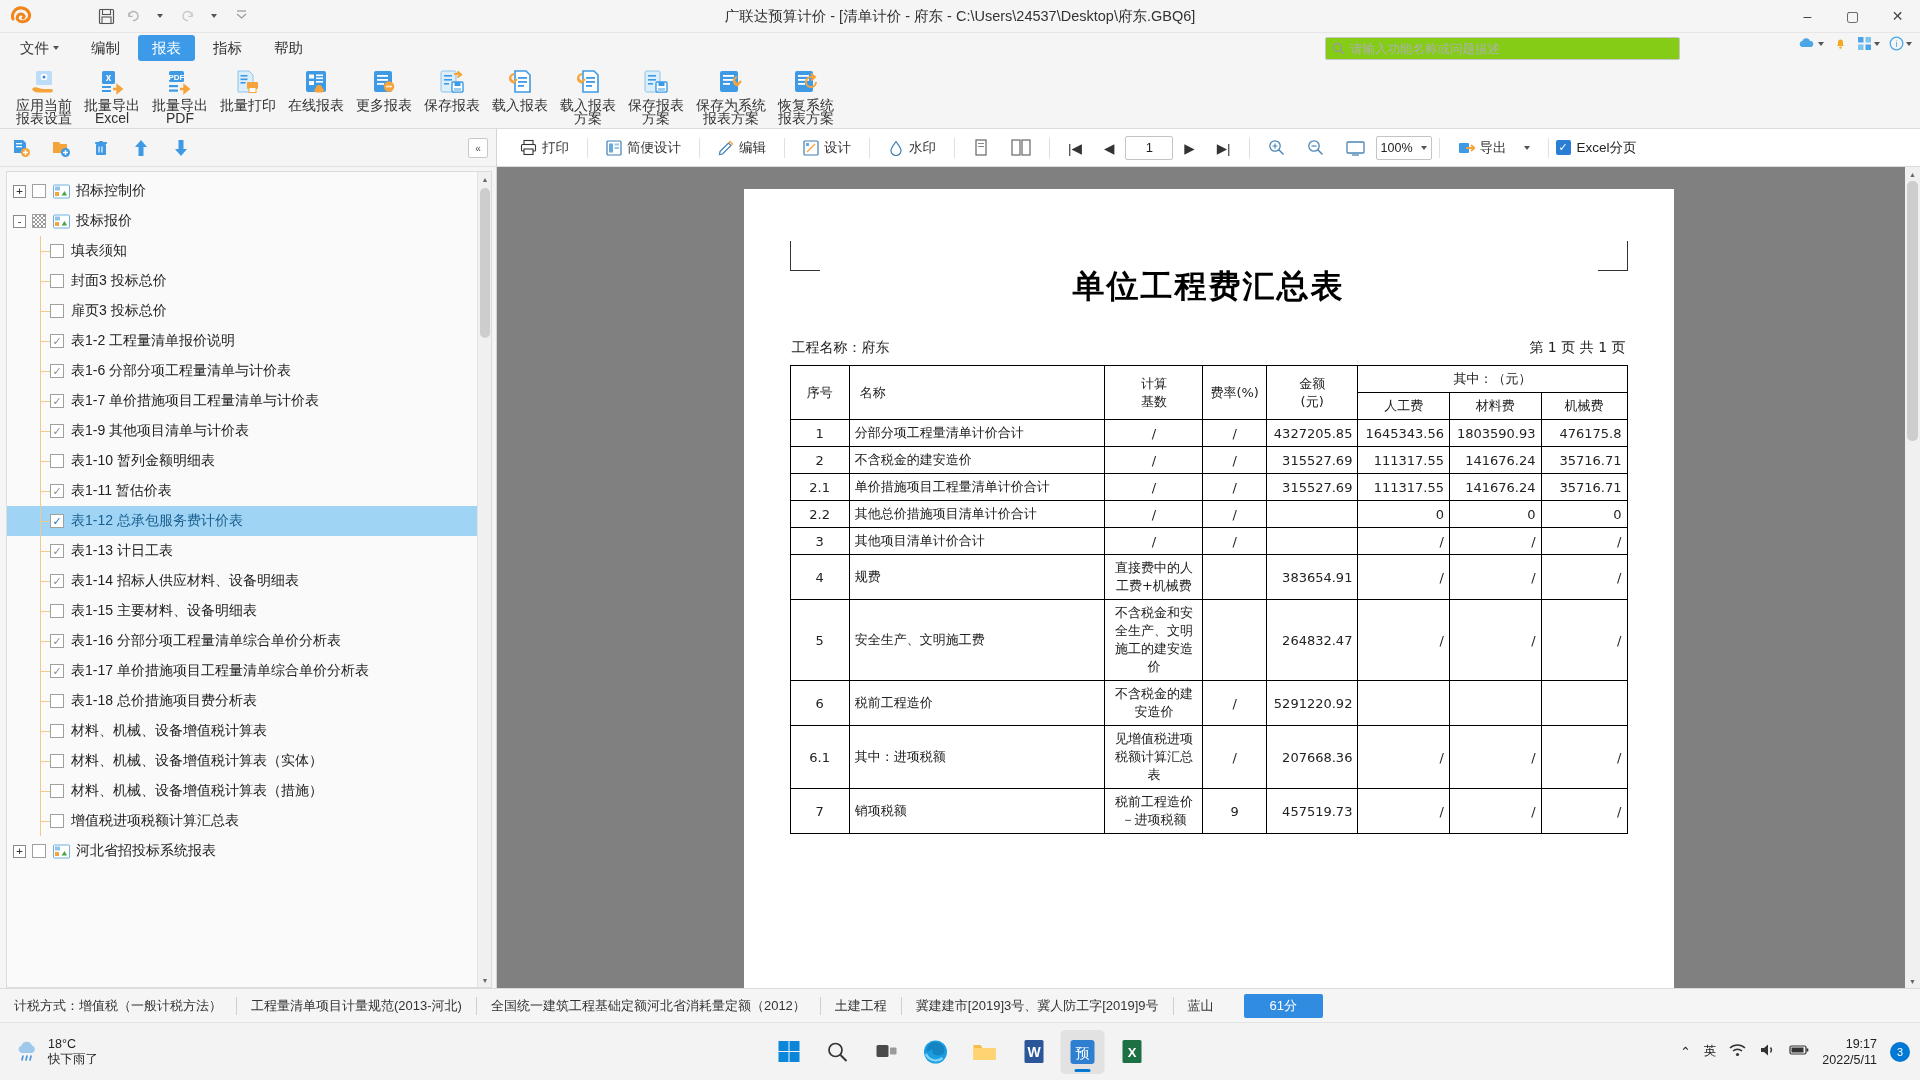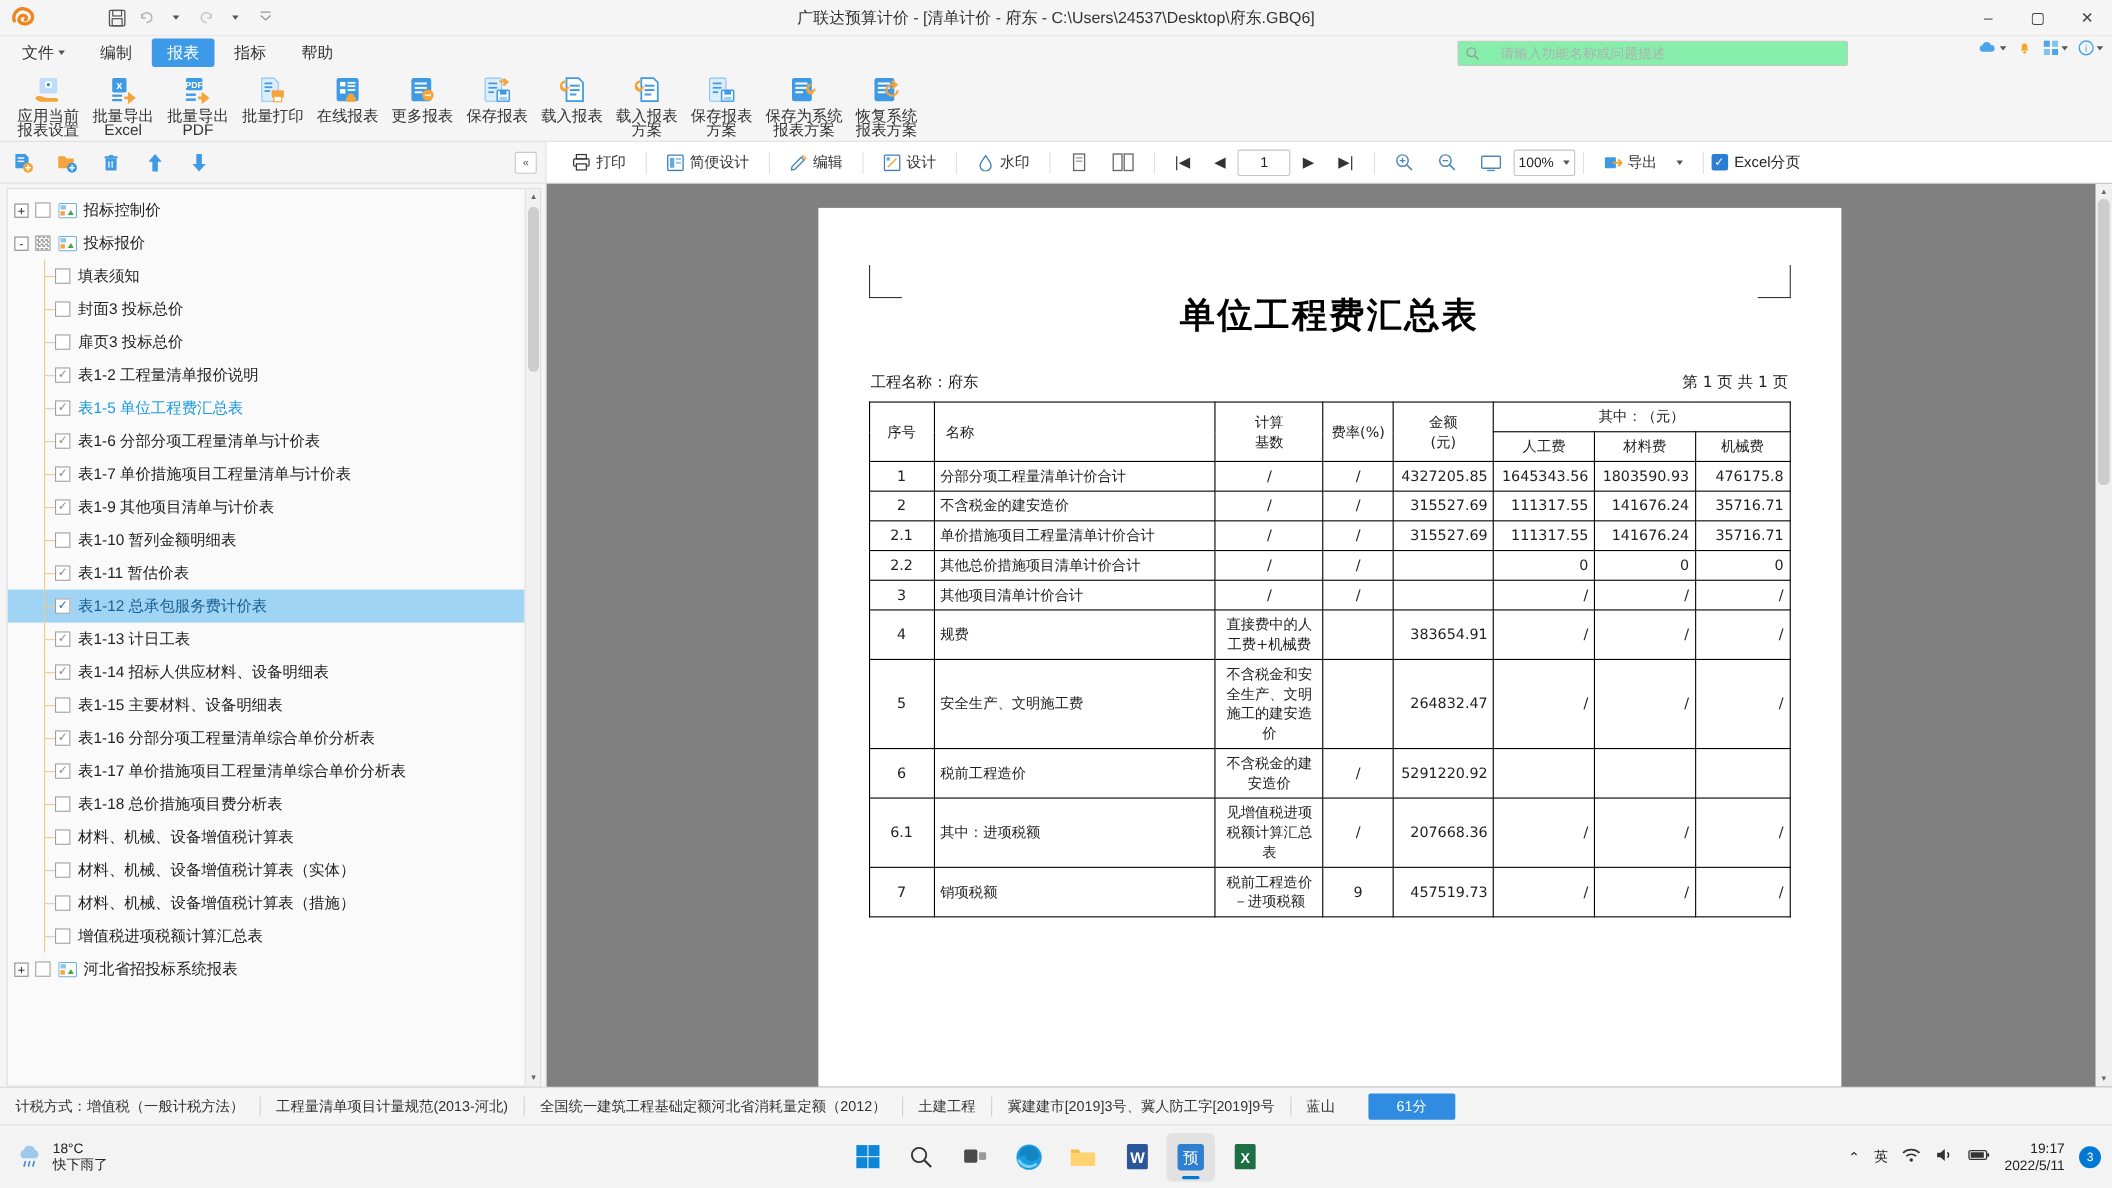--- a/index.html
+++ b/index.html
@@ -34,22 +34,22 @@
     padding-left:6px; flex:0 0 30px; position:relative;
   }
   .menu-item {
     height:26px; padding:0 14px; display:flex; align-items:center; font-size:14.5px;
     color:#333; border-radius:3px; margin-right:4px;
   }
   .menu-item.active { background:#3c9ae8; color:#fff; }
   .menu-item .caret { margin-left:4px; }
   .searchbox {
     position:absolute; right:240px; top:4px; width:355px; height:23px;
-    background:#86efac; border:1px solid #c6c6c6; border-radius:2px;
-    display:flex; align-items:center; padding:0 6px; gap:19px;
+    background:#84cc16; border:1px solid #c6c6c6; border-radius:2px;
+    display:flex; align-items:center; padding:0 6px; gap:5px;
   }
   .searchbox input {
     border:none; outline:none; flex:1; font-size:12.5px; color:#333;
     font-family:"Liberation Sans",sans-serif; background:transparent;
   }
   .searchbox input::placeholder { color:#b0b0b0; }
   .tb-right { position:absolute; right:8px; top:3px; display:flex; align-items:center; gap:9px; }
   .tb-right .ic { display:flex; align-items:center; gap:2px; }
 
   
@@ -539,26 +539,20 @@
               <div class="exp-spacer"></div>
               <div class="guide tee"></div>
               <div class="cb"></div>
               <span class="txt">扉页3 投标总价</span>
             </div>
             <div class="node">
               <div class="exp-spacer"></div>
               <div class="guide tee"></div>
               <div class="cb checked"></div>
               <span class="txt">表1-2 工程量清单报价说明</span>
-            </div>
-            <div class="node">
-              <div class="exp-spacer"></div>
-              <div class="guide tee"></div>
-              <div class="cb checked"></div>
-              <span class="txt blue">表1-5 单位工程费汇总表</span>
             </div>
             <div class="node">
               <div class="exp-spacer"></div>
               <div class="guide tee"></div>
               <div class="cb checked"></div>
               <span class="txt">表1-6 分部分项工程量清单与计价表</span>
             </div>
             <div class="node">
               <div class="exp-spacer"></div>
               <div class="guide tee"></div>

